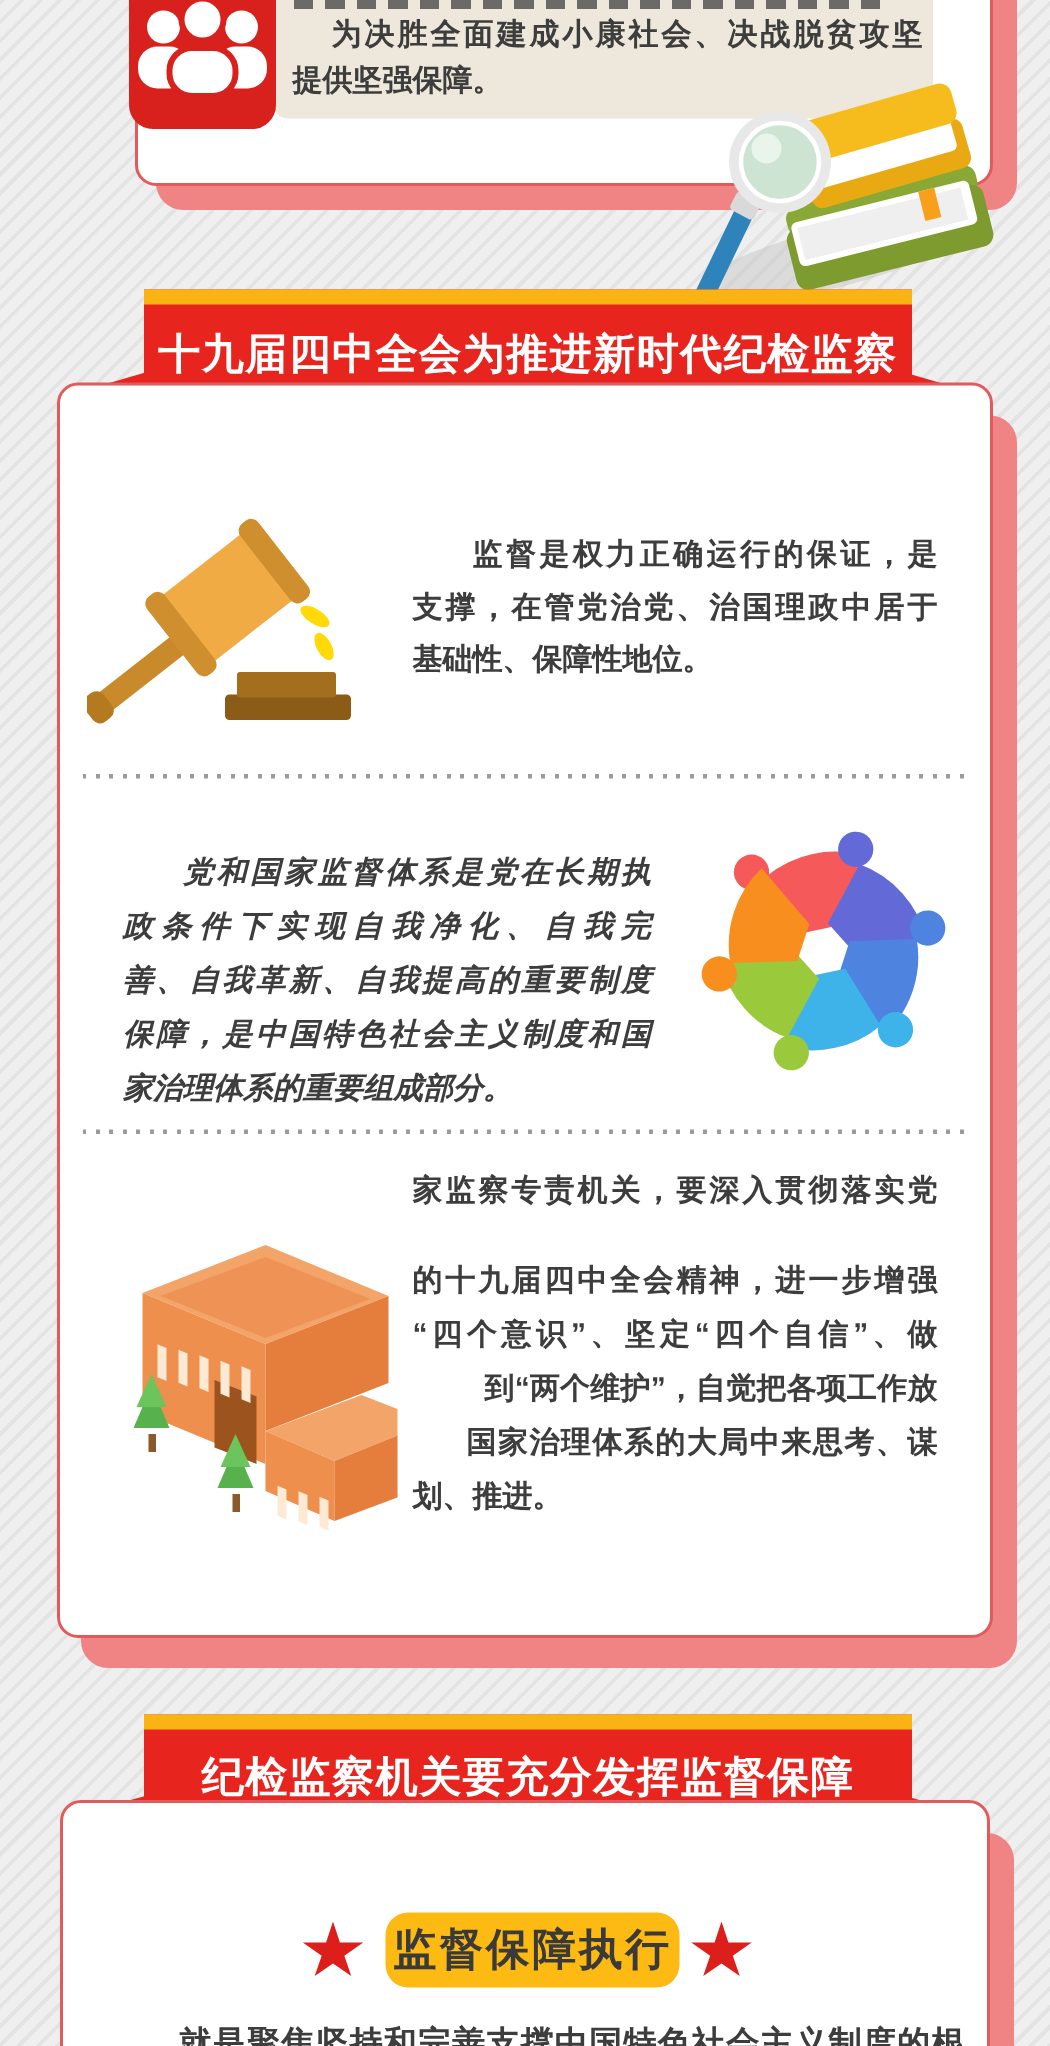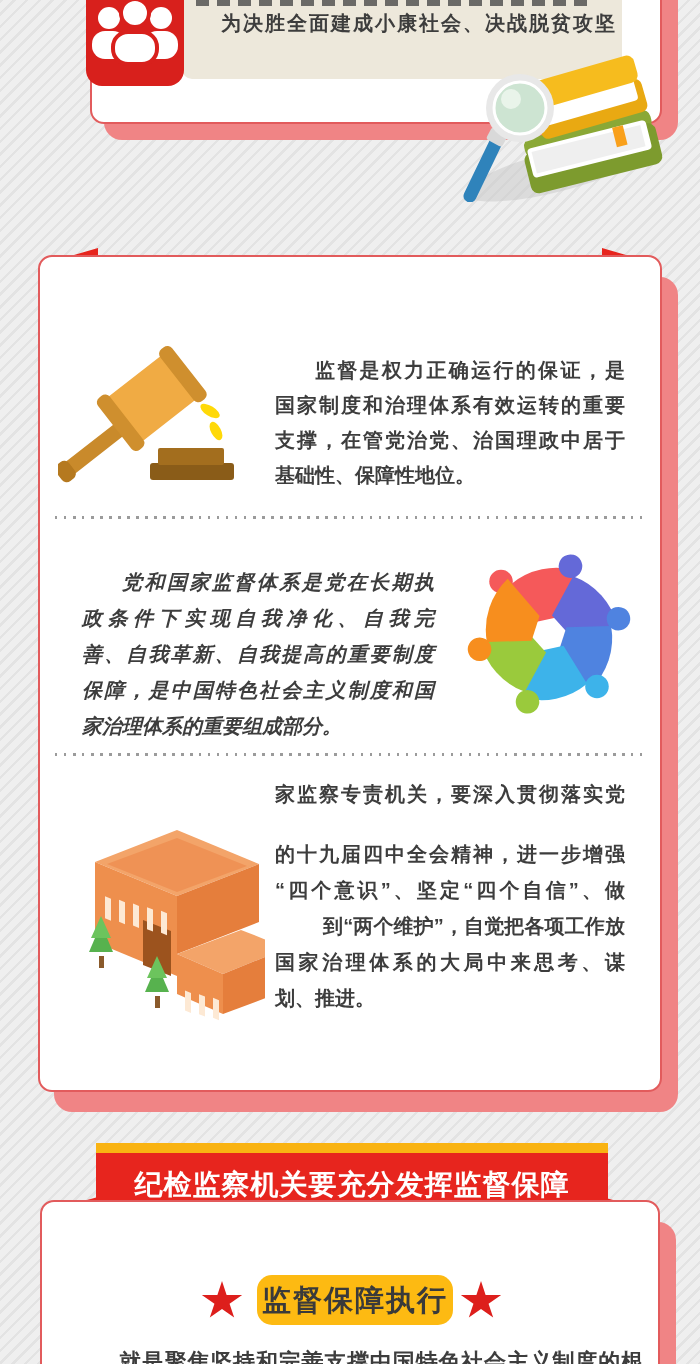--- a/index.html
+++ b/index.html
@@ -53,20 +53,21 @@
 
   <div class="card-shadow" style="left:104px;top:-30px;width:574px;height:170px;"></div>
   <div class="card" style="left:90px;top:-34px;width:568px;height:154px;"></div>
 
   <div class="beige-box" style="left:182px;top:-10px;width:440px;height:89px;"></div>
 
   <div class="remnant" style="left:196px;top:0;width:392px;"></div>
 
   <div class="intro-text" style="left:195px;top:8px;width:420px;">
     <div class="pline ind1">为决胜全面建成小康社会、决战脱贫攻坚</div>
+    <div class="pline last">提供坚强保障。</div>
   </div>
 
   <div class="icon-box" style="left:86px;top:-20px;width:98px;height:106px;">
     <svg width="98" height="106" viewBox="0 0 98 106">
       <circle cx="23" cy="38" r="11" fill="#ffffff"></circle>
       <rect x="6" y="51" width="34" height="28" rx="13" fill="#ffffff"></rect>
       <circle cx="75" cy="38" r="11" fill="#ffffff"></circle>
       <rect x="58" y="51" width="34" height="28" rx="13" fill="#ffffff"></rect>
       <circle cx="49" cy="33" r="14" fill="#ffffff" stroke="#d8201c" stroke-width="4"></circle>
       <rect x="27" y="52" width="44" height="32" rx="15" fill="#ffffff" stroke="#d8201c" stroke-width="4"></rect>
@@ -97,20 +98,25 @@
         <circle cx="61" cy="49" r="10" fill="#e9f4ea"></circle>
       </g>
     </svg>
   </div>
 
   <div class="banner" style="top:193px;height:140px;">
     <div class="tail tail-l" style="left:2px;top:55px;height:75px;"></div>
     <div class="tail tail-r" style="left:542px;top:55px;height:75px;"></div>
     <div class="fold fold-l" style="left:36px;top:114px;"></div>
     <div class="fold fold-r" style="left:520px;top:114px;"></div>
+    <div class="bbody" style="top:0;height:114px;">
+      <div class="ystripe"></div>
+      <div class="btxt" style="margin-top:14px;line-height:38px;">十九届四中全会为推进新时代纪检监察</div>
+      <div class="btxt" style="line-height:38px;">工作高质量发展提供了基本遵循</div>
+    </div>
   </div>
 
   <div class="card-shadow" style="left:54px;top:277px;width:624px;height:835px;"></div>
   <div class="card" style="left:38px;top:255px;width:620px;height:833px;"></div>
 
   <div class="abs" style="left:58px;top:345px;width:190px;height:155px;">
     <svg width="190" height="155" viewBox="0 0 190 155">
       <rect x="92" y="118" width="84" height="17" rx="3" fill="#8a5c18"></rect>
       <rect x="100" y="103" width="66" height="17" rx="2" fill="#a36e1e"></rect>
       <g transform="rotate(-38 95 55)">
@@ -121,21 +127,20 @@
         <rect x="127" y="20" width="15" height="66" rx="6" fill="#cf8f2e"></rect>
       </g>
       <g fill="#ffd908">
         <ellipse cx="152" cy="66" rx="11" ry="5" transform="rotate(32 152 66)"></ellipse>
         <ellipse cx="158" cy="86" rx="10" ry="5" transform="rotate(62 158 86)"></ellipse>
       </g>
     </svg>
   </div>
   <div class="para" style="left:275px;top:353px;width:350px;">
     <div class="pline ind" style="line-height:35px;">监督是权力正确运行的保证，是</div>
-    <div class="pline" style="line-height:35px;">国家制度和治理体系有效运转的重要</div>
     <div class="pline" style="line-height:35px;">支撑，在管党治党、治国理政中居于</div>
     <div class="pline last" style="line-height:35px;">基础性、保障性地位。</div>
   </div>
 
   <div class="divider" style="left:55px;top:516px;width:590px;"></div>
 
   <div class="para" style="left:82px;top:564px;width:352px;font-style:italic;">
     <div class="pline ind" style="line-height:36px;">党和国家监督体系是党在长期执</div>
     <div class="pline" style="line-height:36px;">政条件下实现自我净化、自我完</div>
     <div class="pline" style="line-height:36px;">善、自我革新、自我提高的重要制度</div>
@@ -203,21 +208,21 @@
         <polygon points="102,146 114,174 90,174" fill="#57b24e"></polygon>
         <polygon points="102,138 112,160 92,160" fill="#6cc45d"></polygon>
       </g>
     </svg>
   </div>
   <div class="para" style="left:275px;top:776px;width:350px;">
     <div class="pline" style="line-height:36px;">家监察专责机关，要深入贯彻落实党</div>
     <div class="pline" style="line-height:36px;margin-top:24px;">的十九届四中全会精神，进一步增强</div>
     <div class="pline" style="line-height:36px;">“四个意识”、坚定“四个自信”、做</div>
     <div class="pline" style="line-height:36px;margin-left:48px;">到“两个维护”，自觉把各项工作放</div>
-    <div class="pline" style="line-height:36px;">国家治理体系的大局中来思考、谋</div>
+    <div class="pline" style="line-height:36px;margin-left:36px;">国家治理体系的大局中来思考、谋</div>
     <div class="pline last" style="line-height:36px;">划、推进。</div>
   </div>
 
   <div class="banner" style="top:1143px;height:135px;">
     <div class="tail tail-l" style="left:2px;top:54px;height:70px;"></div>
     <div class="tail tail-r" style="left:542px;top:54px;height:70px;"></div>
     <div class="fold fold-l" style="left:36px;top:105px;"></div>
     <div class="fold fold-r" style="left:520px;top:105px;"></div>
     <div class="bbody" style="top:0;height:105px;">
       <div class="ystripe"></div>

